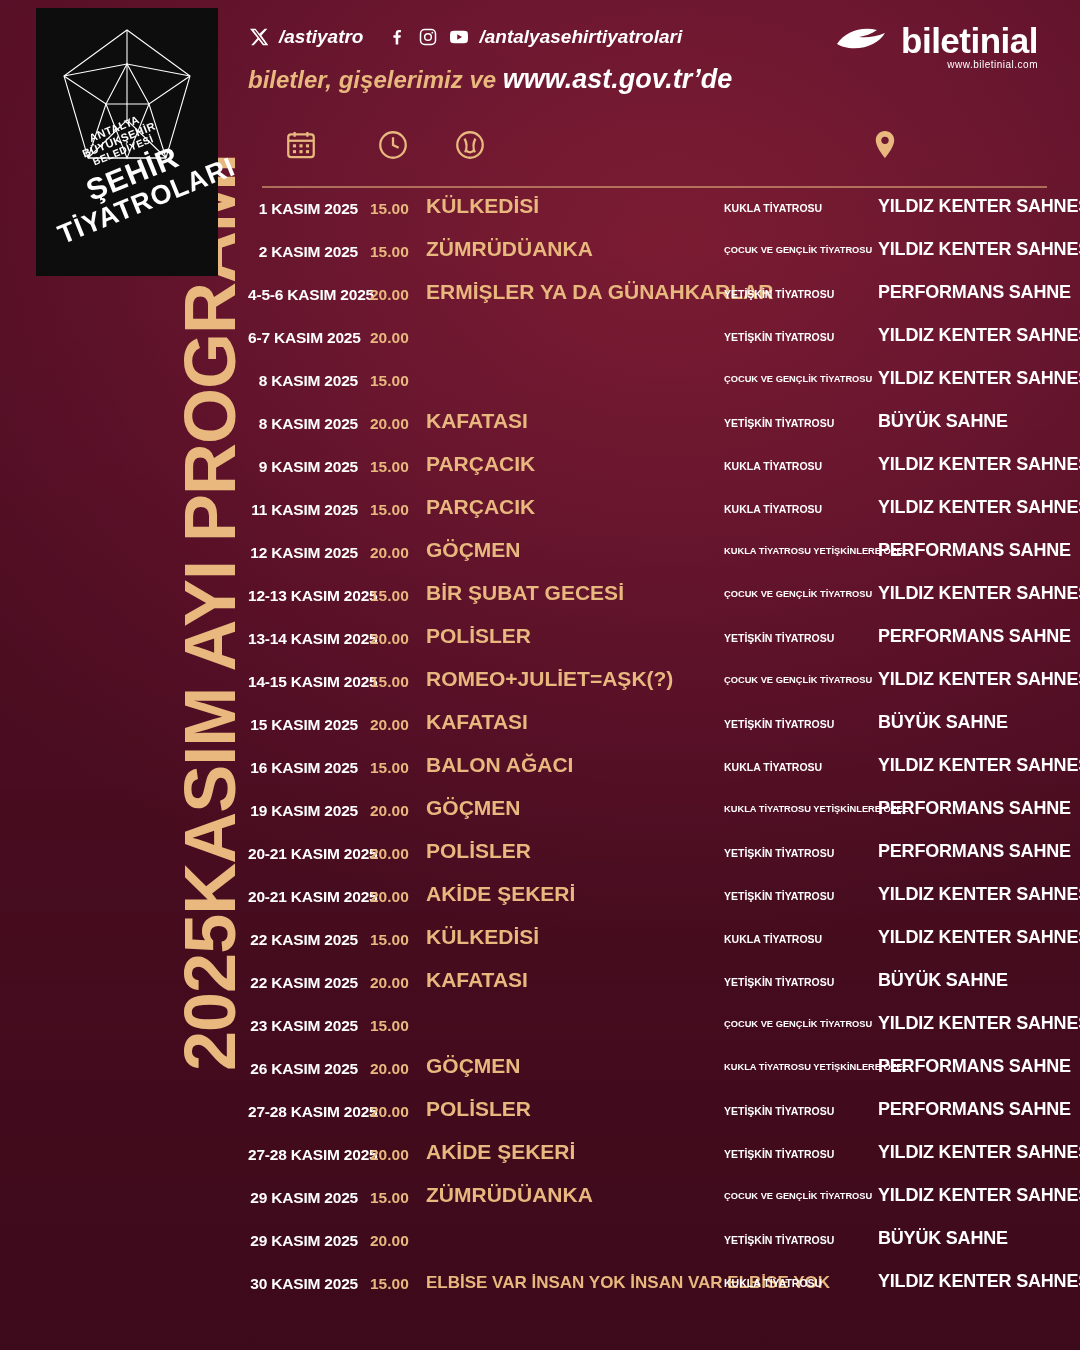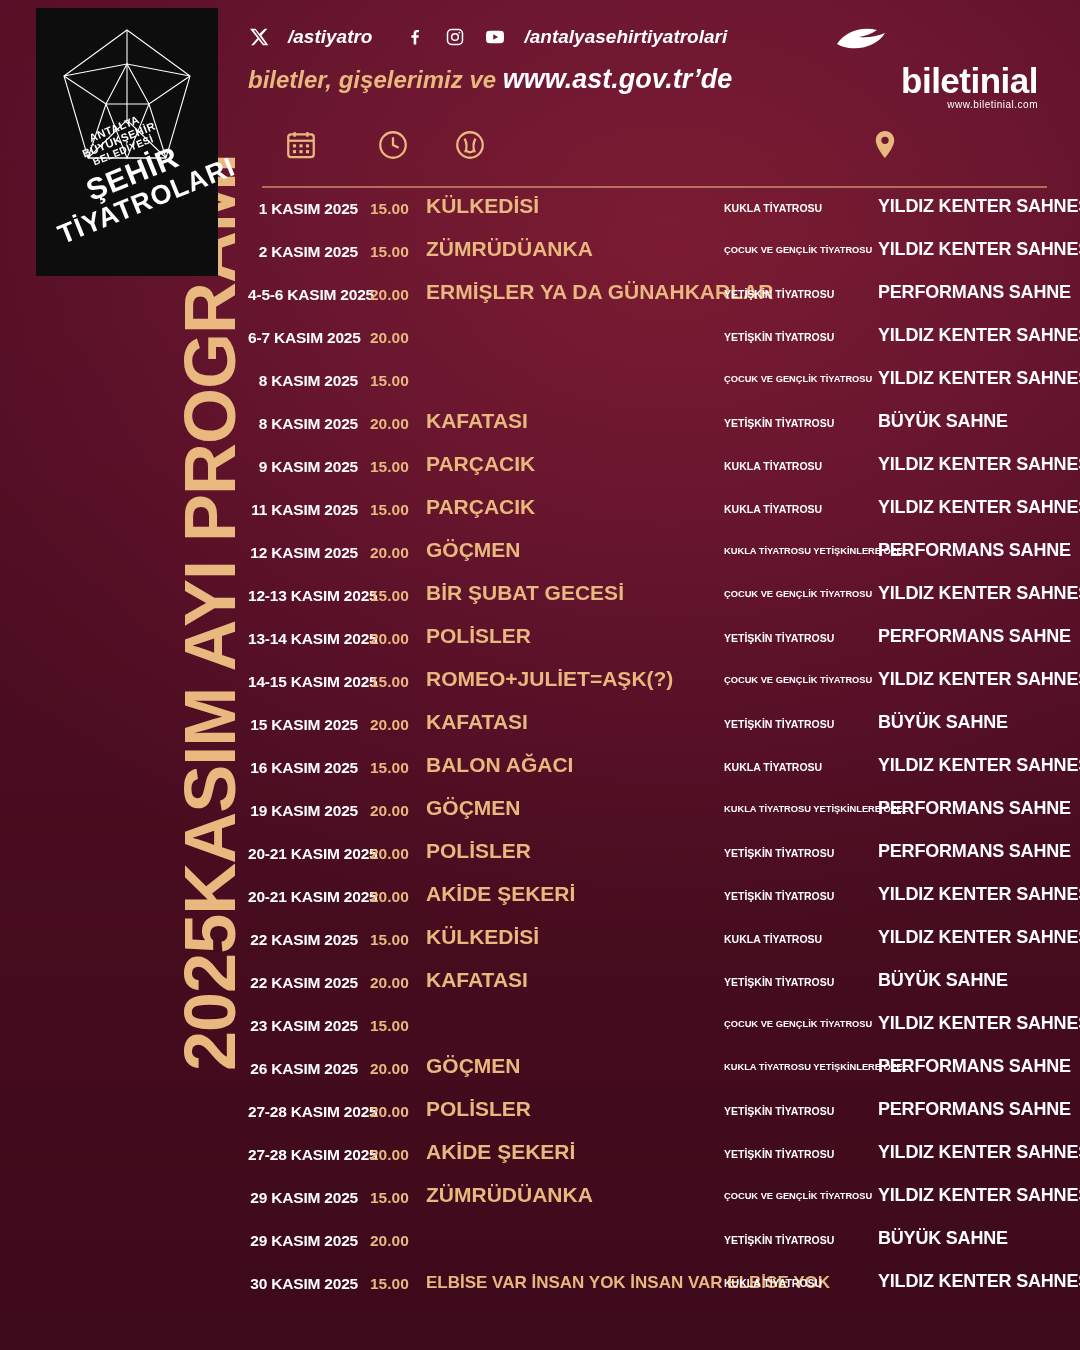--- a/index.html
+++ b/index.html
@@ -114,21 +114,21 @@
     position: absolute;
     left: 248px;
     top: 22px;
     width: 800px;
     height: 90px;
     z-index: 5;
   }
   .social-line {
     display: flex;
     align-items: center;
-    gap: 18px;
+    gap: 9px;
     color: #ffffff;
     font-size: 19px;
     font-style: italic;
     font-weight: bold;
     height: 30px;
   }
   .social-line .handle {
     color: #ffffff;
     font-size: 19px;
     font-style: italic;
@@ -165,21 +165,20 @@
     align-items: flex-start;
     gap: 10px;
     z-index: 5;
   }
   .biletinial .bname {
     color: #ffffff;
     font-size: 35px;
     font-weight: bold;
     letter-spacing: -0.5px;
     line-height: 34px;
-    margin-top: 40px;
   }
   .biletinial .burl {
     color: #ffffff;
     font-size: 10px;
     letter-spacing: 0.5px;
     text-align: right;
     margin-top: 1px;
   }
 
   

